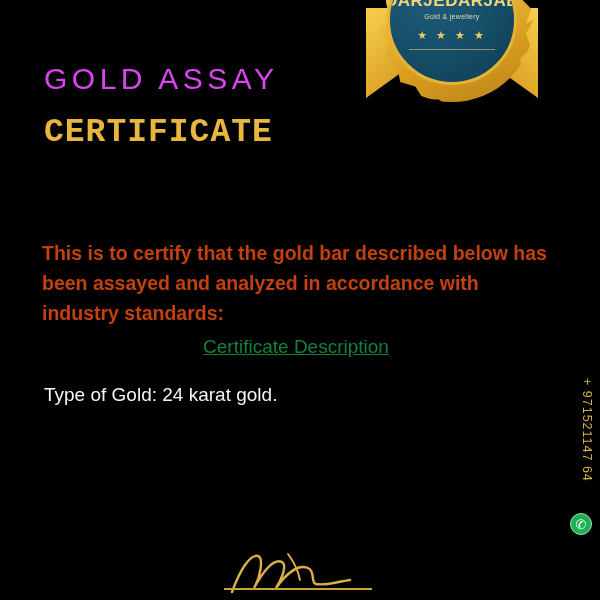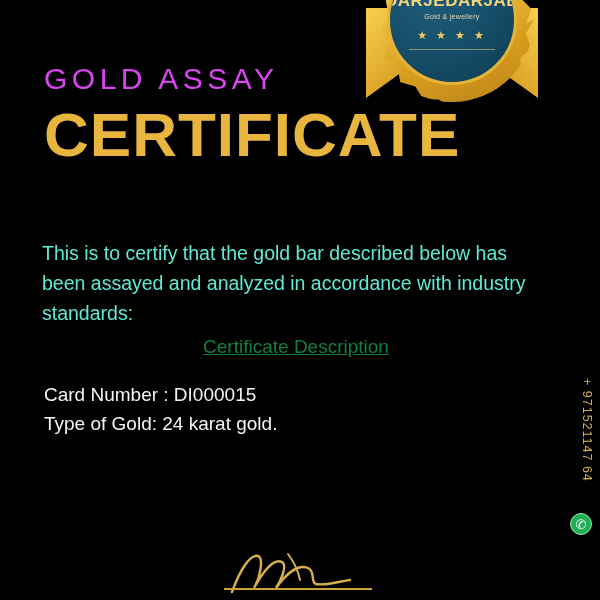--- a/index.html
+++ b/index.html
@@ -119,37 +119,39 @@
     top: 62px;
     width: 330px;
   }
   .title-1 {
     font-size: 30px;
     letter-spacing: 4.5px;
     color: #d946ef;
     font-weight: normal;
   }
   .title-2 {
-    font-size: 62px;
+    font-size: 33px;
     font-weight: bold;
     letter-spacing: 1px;
     color: #e8b53f;
-    margin-top: 8px;
+    margin-top: 20px;
     line-height: 1;
+    font-family: Liberation Mono, monospace;
   }
 
   
   .intro {
     position: absolute;
     left: 42px;
     top: 238px;
     width: 508px;
     font-size: 19.5px;
     line-height: 30px;
-    color: #5eead4;
+    color: #c2410c;
+    font-weight: bold;
   }
   .desc-heading {
     position: absolute;
     left: 42px;
     top: 336px;
     width: 508px;
     text-align: center;
     font-size: 19px;
     color: #15803d;
     text-decoration: underline;
@@ -234,21 +236,20 @@
 <div class="title-block">
   <div class="title-1">GOLD ASSAY</div>
   <div class="title-2">CERTIFICATE</div>
 </div>
 
 <div class="intro">This is to certify that the gold bar described below has been assayed and analyzed in accordance with industry standards:</div>
 
 <div class="desc-heading">Certificate Description</div>
 
 <div class="fields">
-  <div>Card Number : DI000015</div>
   <div>Type of Gold: 24 karat gold.</div>
 </div>
 
 <div class="signature">
   <svg width="160" height="48" viewBox="0 0 160 48">
     <path d="M8 44 C16 22, 26 6, 34 8 C40 10, 36 30, 30 40 C40 22, 50 10, 58 14 C64 18, 56 34, 52 40 C62 26, 74 16, 84 20 C92 24, 86 34, 92 36 C100 38, 112 34, 126 32" fill="none" stroke="#d8b04a" stroke-width="2.4" stroke-linecap="round"></path>
     <path d="M64 6 C70 14, 74 22, 76 32" fill="none" stroke="#d8b04a" stroke-width="2" stroke-linecap="round"></path>
   </svg>
   <div class="sig-line"></div>
 </div>

